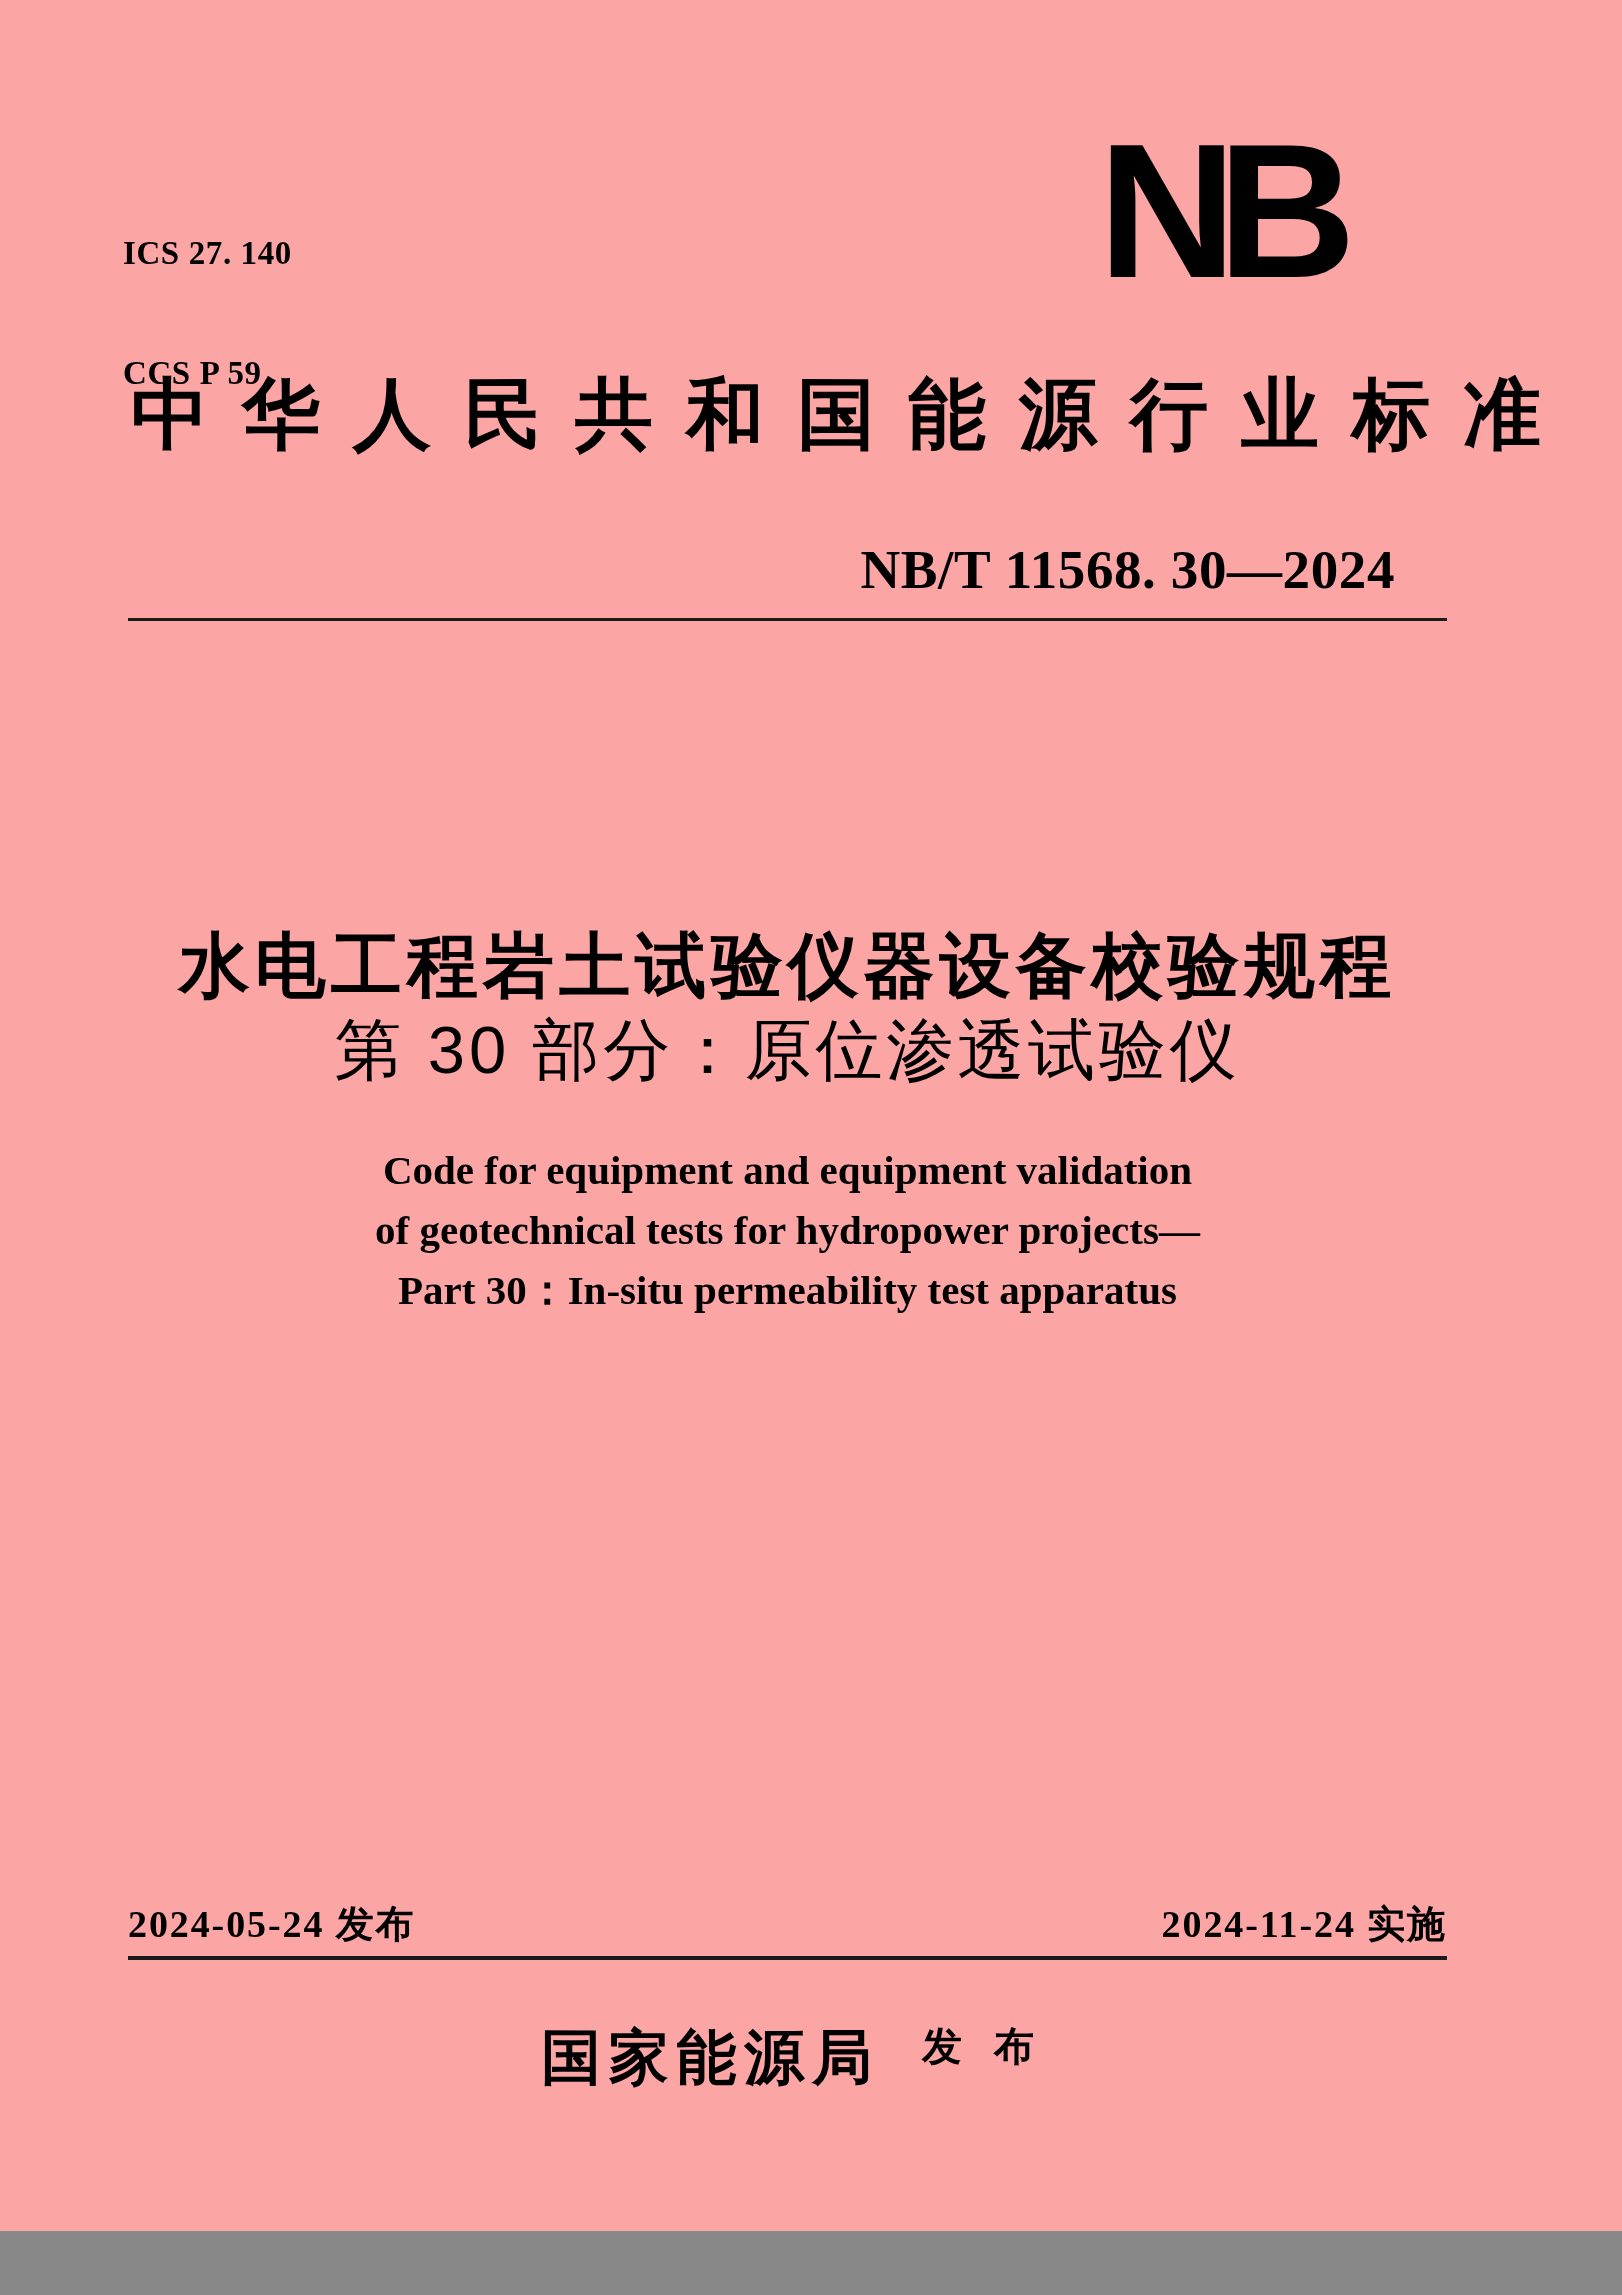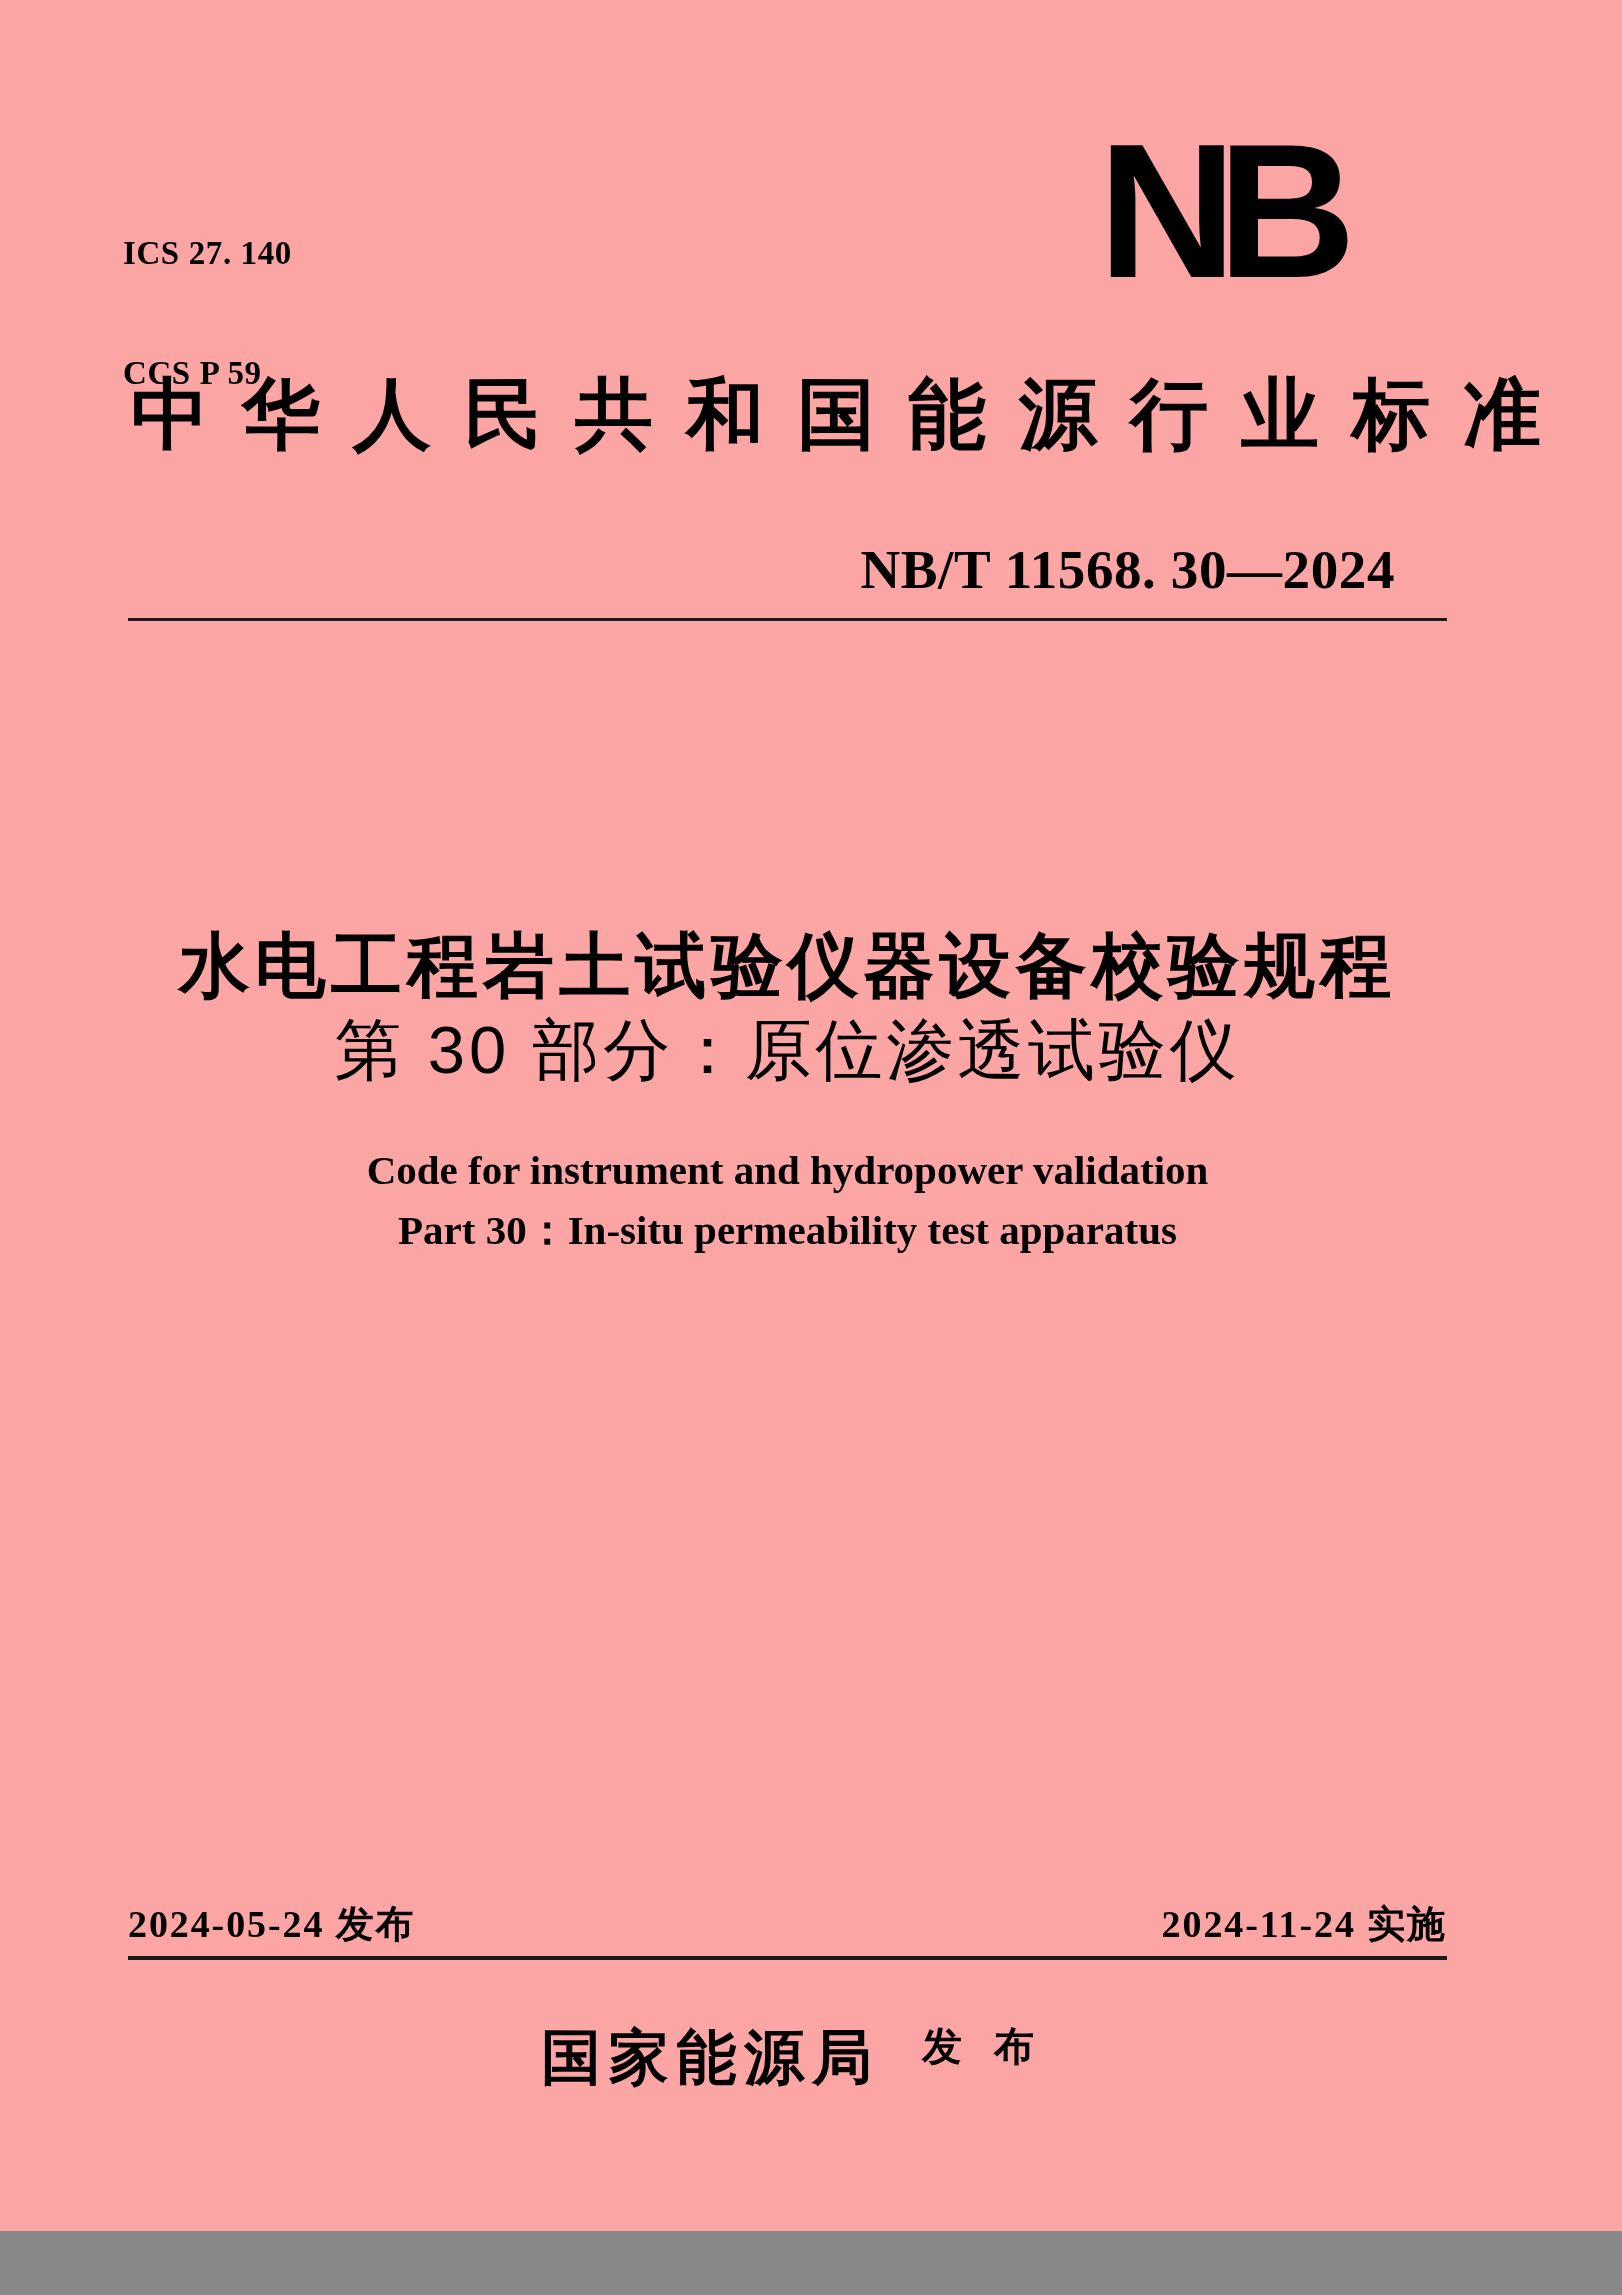--- a/index.html
+++ b/index.html
@@ -98,21 +98,22 @@
   <div class="org-heading serif">中华人民共和国能源行业标准</div>
 
   <div class="std-number serif">NB/T 11568. 30—2024</div>
 
   <div class="rule rule-top"></div>
 
   <div class="center-block title-cn-1 sans">水电工程岩土试验仪器设备校验规程</div>
   <div class="center-block title-cn-2 sans">第 30 部分：原位渗透试验仪</div>
 
   <div class="center-block title-en serif">
-    <div>Code for instrument and hydropower validation</div>
+    <div>Code for equipment and equipment validation</div>
+    <div>of geotechnical tests for hydropower projects—</div>
     <div>Part 30：In-situ permeability test apparatus</div>
   </div>
 
   <div class="dates-row serif">
     <span>2024-05-24 发布</span>
     <span>2024-11-24 实施</span>
   </div>
 
   <div class="rule rule-bottom"></div>
 

